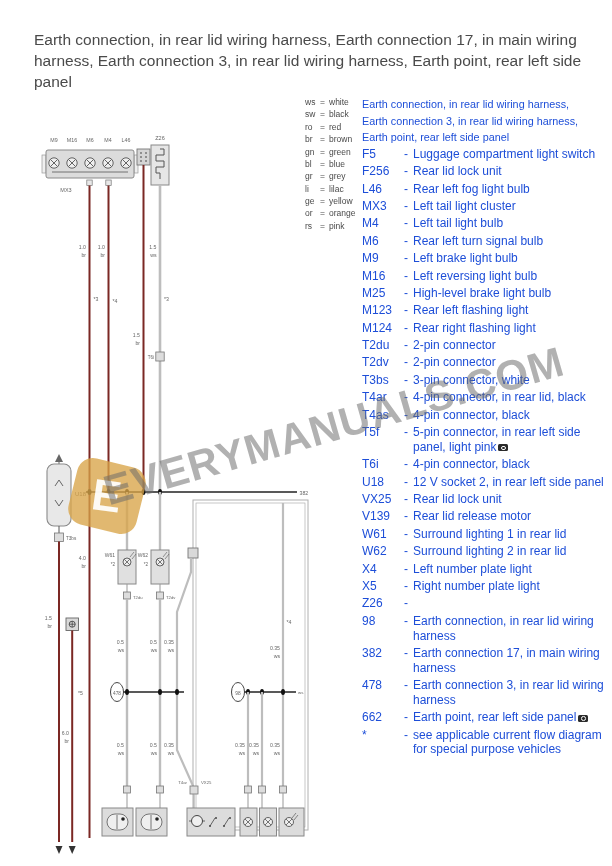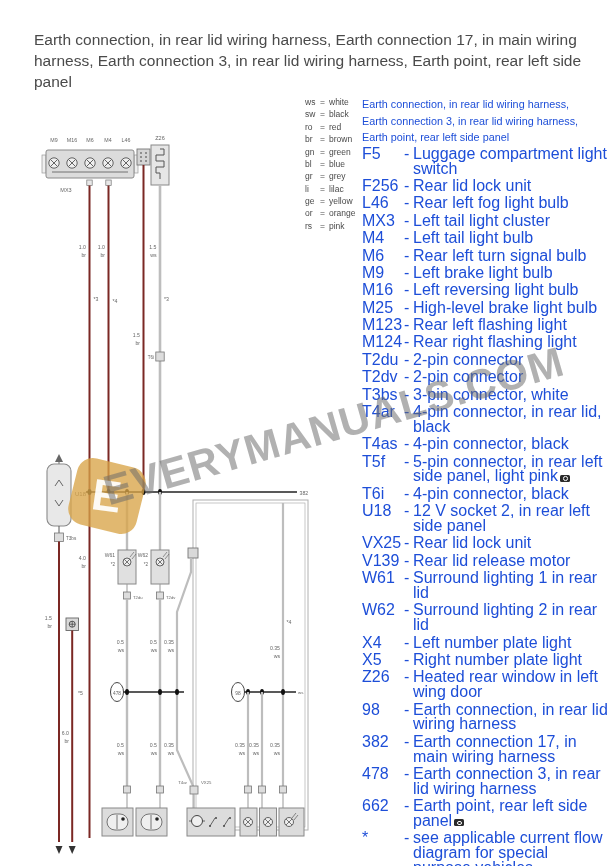--- a/index.html
+++ b/index.html
@@ -9,21 +9,21 @@
   .title{position:absolute;left:34px;top:30px;width:552px;font-size:15.5px;line-height:1.35;color:#4a4a4a;}
 
   
   .color-legend{position:absolute;left:305px;top:97px;width:58px;}
   .wc-row{display:grid;grid-template-columns:15px 9px 1fr;font-size:8.5px;line-height:1.2;color:#4a4a4a;margin-bottom:2.2px;}
 
   
   .component-legend{position:absolute;left:362px;top:96px;width:246px;color:#1d4ed8;}
   .legend-header .lh{font-size:10.8px;line-height:16.6px;}
   .legend-items{margin-top:1px;}
-  .li{display:grid;grid-template-columns:42px 9px 1fr;font-size:16px;line-height:14.8px;margin-bottom:2.6px;}
+  .li{display:grid;grid-template-columns:42px 9px 1fr;font-size:12px;line-height:14.8px;margin-bottom:2.6px;}
   .li .code{white-space:nowrap;}
   .cam{display:inline-block;width:10px;height:7px;background:#2a2a2a;border-radius:1.5px;margin-left:2px;position:relative;top:0.5px;}
   .cam::after{content:"";position:absolute;left:3px;top:1.2px;width:2.6px;height:2.6px;border:1px solid #fff;border-radius:50%;}
 
   
   .diagram{position:absolute;left:0;top:0;z-index:1;}
   .diagram text{fill:#666;font-family:"Liberation Sans",sans-serif;}
 
   
   .wm-logo{position:absolute;left:72px;top:462px;width:70px;height:68px;border-radius:16px;
@@ -531,21 +531,20 @@
 
         <div class="li">
           <span class="code">X5</span>
           <span class="dash">-</span>
           <span class="desc"><span>Right number plate light</span></span>
         </div>
 
         <div class="li">
           <span class="code">Z26</span>
           <span class="dash">-</span>
-          <span class="desc"><span>Heated rear window in left wing door</span></span>
         </div>
 
         <div class="li">
           <span class="code">98</span>
           <span class="dash">-</span>
           <span class="desc"><span>Earth connection, in rear lid wiring harness</span></span>
         </div>
 
         <div class="li">
           <span class="code">382</span>

